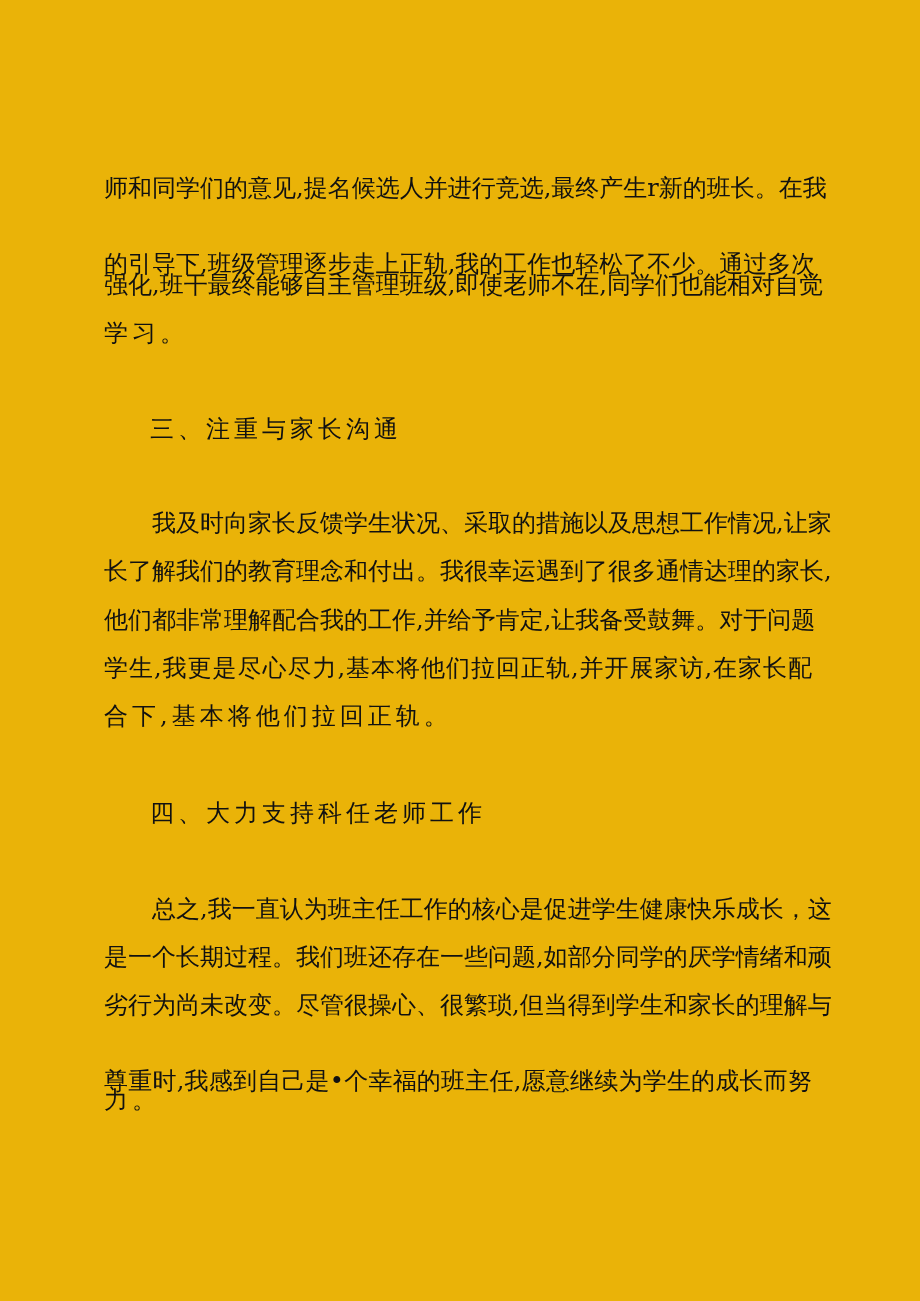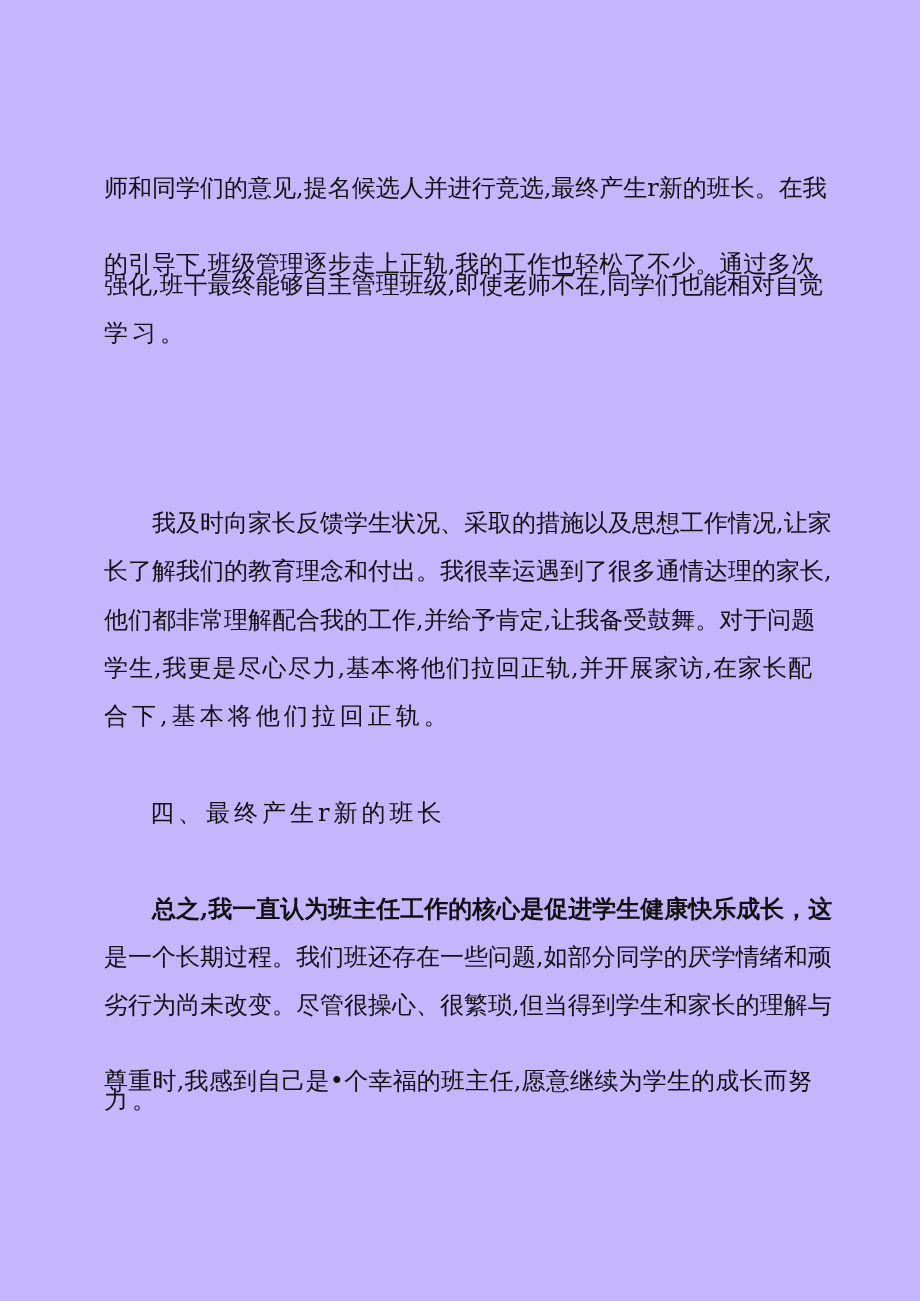--- a/index.html
+++ b/index.html
@@ -13,21 +13,21 @@
       position: relative;
       overflow: hidden;
       font-family: "DejaVu Serif", "Liberation Serif", serif;
       color: #111111;
     }
     .page {
       position: absolute;
       left: 0; top: 0;
       width: 920px;
       height: 1301px;
-      background: #c4b5fd;
+      background: #eab308;
     }
     .line {
       position: absolute;
       left: 104px;
       width: 708px;
       height: 32px;
       line-height: 32px;
       font-size: 24px;
       white-space: nowrap;
       text-align: justify;
@@ -57,32 +57,33 @@
 
 <div class="page">
 
   <div>
     <div class="line" style="top:172px;">师和同学们的意见,提名候选人并进行竞选,最终产生r新的班长。在我</div>
     <div class="line" style="top:220px;margin-top:28px;">的引导下,班级管理逐步走上正轨,我的工作也轻松了不少。通过多次</div>
     <div class="line" style="top:269px;">强化,班干最终能够自主管理班级,即使老师不在,同学们也能相对自觉</div>
     <div class="line last" style="top:317px;">学习。</div>
   </div>
 
+  <div class="heading" style="top:413px;">三、注重与家长沟通</div>
 
   <div>
     <div class="line indent" style="top:507px;">我及时向家长反馈学生状况、采取的措施以及思想工作情况,让家</div>
     <div class="line" style="top:555px;">长了解我们的教育理念和付出。我很幸运遇到了很多通情达理的家长,</div>
     <div class="line" style="top:604px;">他们都非常理解配合我的工作,并给予肯定,让我备受鼓舞。对于问题</div>
     <div class="line" style="top:652px;">学生,我更是尽心尽力,基本将他们拉回正轨,并开展家访,在家长配</div>
     <div class="line last" style="top:700px;">合下,基本将他们拉回正轨。</div>
   </div>
 
-  <div class="heading" style="top:797px;">四、最终产生r新的班长</div>
+  <div class="heading" style="top:797px;">四、大力支持科任老师工作</div>
 
   <div>
-    <div class="line indent" style="top:893px;font-weight:bold;">总之,我一直认为班主任工作的核心是促进学生健康快乐成长，这</div>
+    <div class="line indent" style="top:893px;">总之,我一直认为班主任工作的核心是促进学生健康快乐成长，这</div>
     <div class="line" style="top:941px;">是一个长期过程。我们班还存在一些问题,如部分同学的厌学情绪和顽</div>
     <div class="line" style="top:989px;">劣行为尚未改变。尽管很操心、很繁琐,但当得到学生和家长的理解与</div>
     <div class="line" style="top:1037px;margin-top:28px;">尊重时,我感到自己是•个幸福的班主任,愿意继续为学生的成长而努</div>
     <div class="line last" style="top:1084px;">力。</div>
   </div>
 
 </div>
 
 </body></html>

